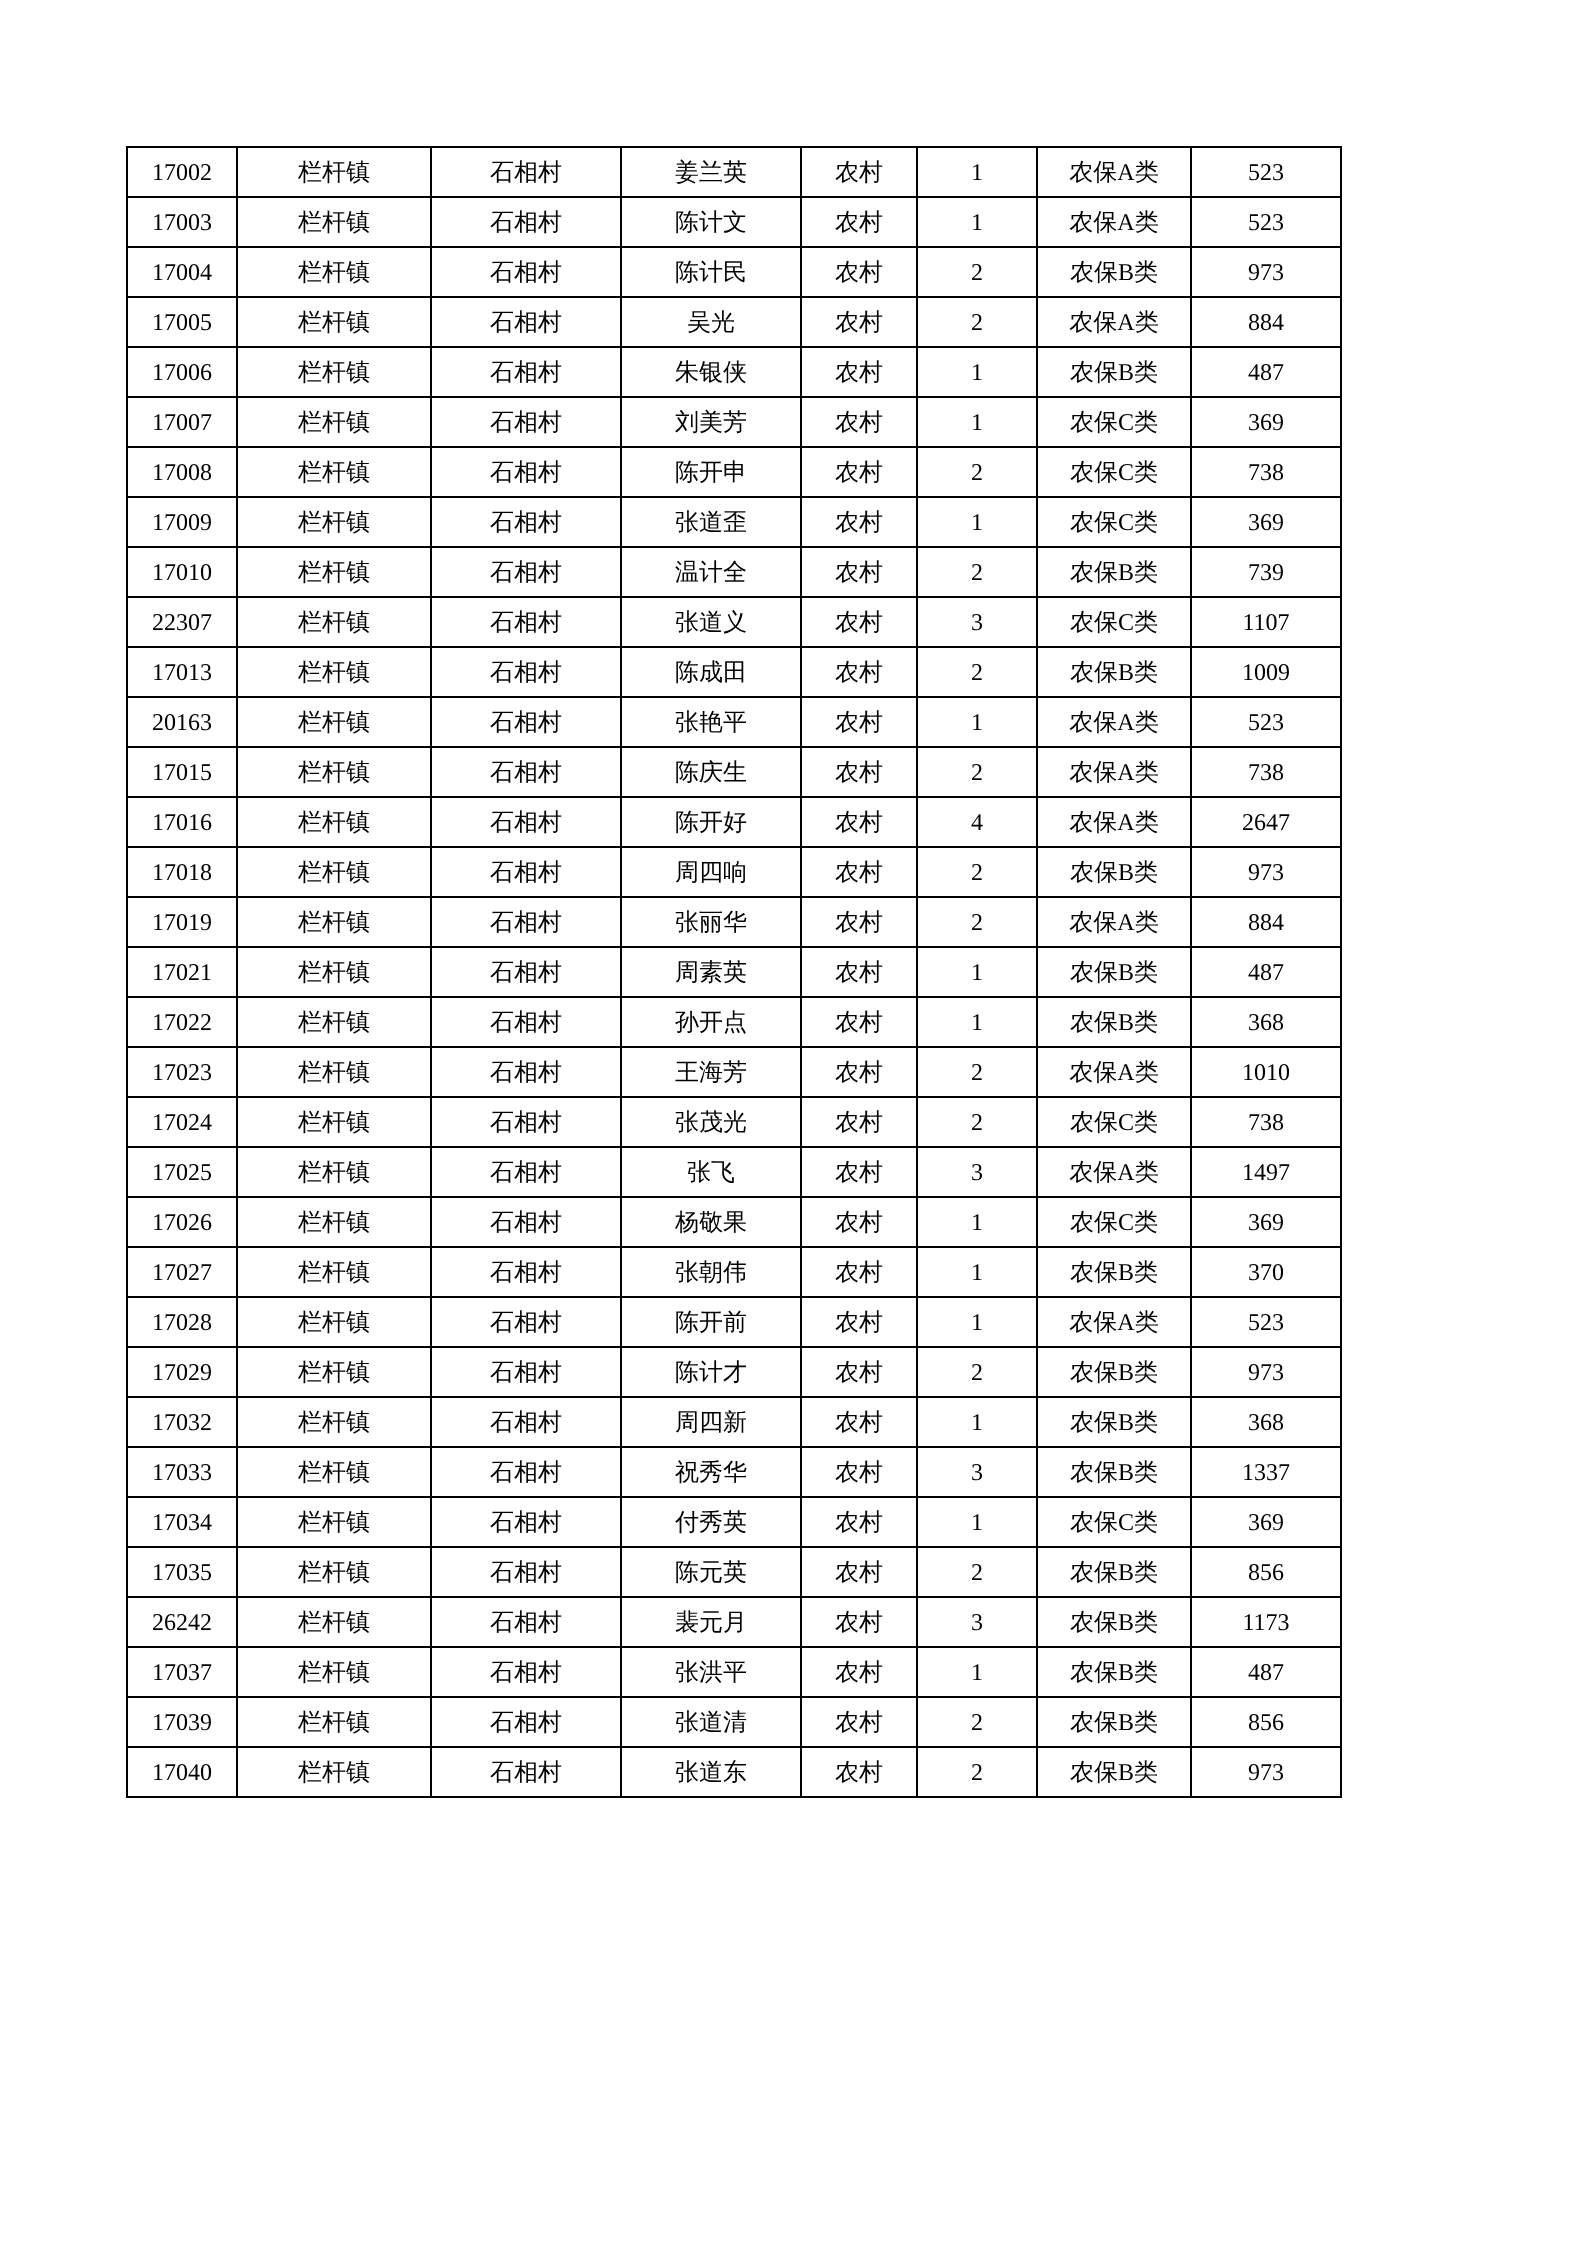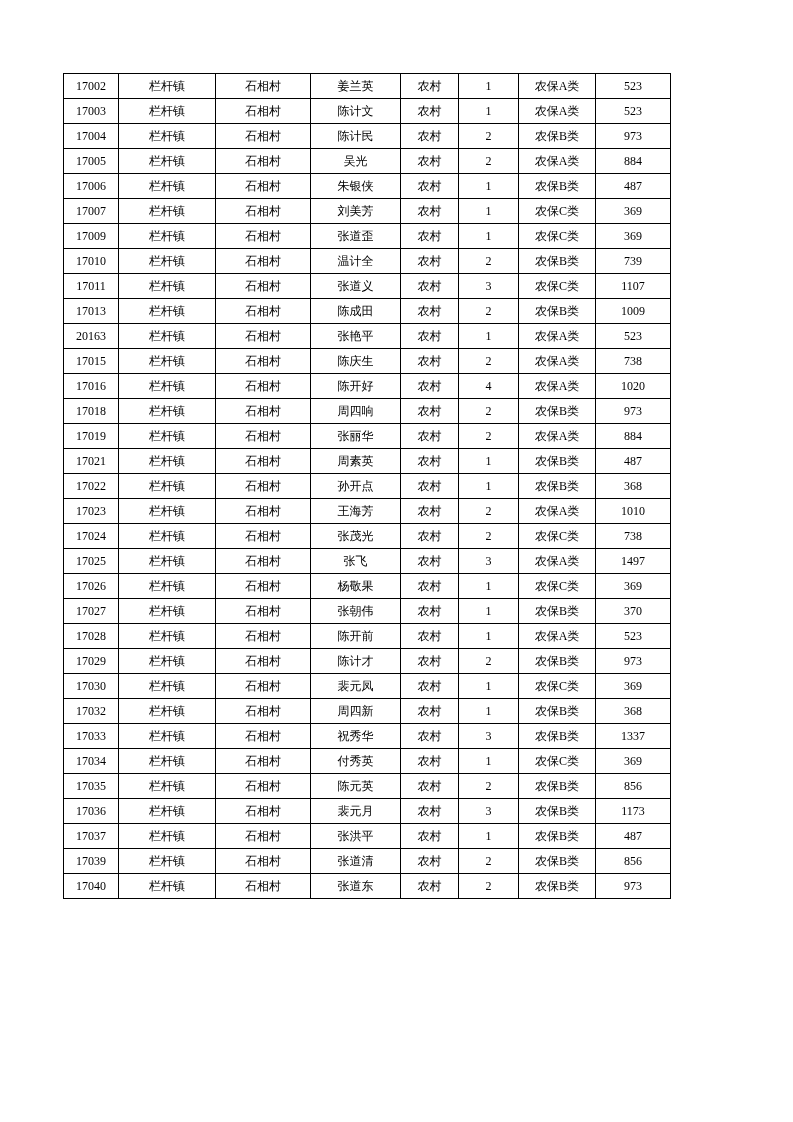--- a/index.html
+++ b/index.html
@@ -107,41 +107,51 @@
             <td>17007</td>
             <td>栏杆镇</td>
             <td>石相村</td>
             <td>刘美芳</td>
             <td>农村</td>
             <td>1</td>
             <td>农保C类</td>
             <td>369</td>
           </tr>
           <tr>
+            <td>17008</td>
+            <td>栏杆镇</td>
+            <td>石相村</td>
+            <td>陈开申</td>
+            <td>农村</td>
+            <td>2</td>
+            <td>农保C类</td>
+            <td>738</td>
+          </tr>
+          <tr>
             <td>17009</td>
             <td>栏杆镇</td>
             <td>石相村</td>
             <td>张道歪</td>
             <td>农村</td>
             <td>1</td>
             <td>农保C类</td>
             <td>369</td>
           </tr>
           <tr>
             <td>17010</td>
             <td>栏杆镇</td>
             <td>石相村</td>
             <td>温计全</td>
             <td>农村</td>
             <td>2</td>
             <td>农保B类</td>
             <td>739</td>
           </tr>
           <tr>
-            <td>17011</td>
+            <td>22307</td>
             <td>栏杆镇</td>
             <td>石相村</td>
             <td>张道义</td>
             <td>农村</td>
             <td>3</td>
             <td>农保C类</td>
             <td>1107</td>
           </tr>
           <tr>
             <td>17013</td>
@@ -174,21 +184,21 @@
             <td>738</td>
           </tr>
           <tr>
             <td>17016</td>
             <td>栏杆镇</td>
             <td>石相村</td>
             <td>陈开好</td>
             <td>农村</td>
             <td>4</td>
             <td>农保A类</td>
-            <td>1020</td>
+            <td>2647</td>
           </tr>
           <tr>
             <td>17018</td>
             <td>栏杆镇</td>
             <td>石相村</td>
             <td>周四响</td>
             <td>农村</td>
             <td>2</td>
             <td>农保B类</td>
             <td>973</td>
@@ -287,71 +297,61 @@
             <td>17029</td>
             <td>栏杆镇</td>
             <td>石相村</td>
             <td>陈计才</td>
             <td>农村</td>
             <td>2</td>
             <td>农保B类</td>
             <td>973</td>
           </tr>
           <tr>
-            <td>17030</td>
-            <td>栏杆镇</td>
-            <td>石相村</td>
-            <td>裴元凤</td>
+            <td>17032</td>
+            <td>栏杆镇</td>
+            <td>石相村</td>
+            <td>周四新</td>
+            <td>农村</td>
+            <td>1</td>
+            <td>农保B类</td>
+            <td>368</td>
+          </tr>
+          <tr>
+            <td>17033</td>
+            <td>栏杆镇</td>
+            <td>石相村</td>
+            <td>祝秀华</td>
+            <td>农村</td>
+            <td>3</td>
+            <td>农保B类</td>
+            <td>1337</td>
+          </tr>
+          <tr>
+            <td>17034</td>
+            <td>栏杆镇</td>
+            <td>石相村</td>
+            <td>付秀英</td>
             <td>农村</td>
             <td>1</td>
             <td>农保C类</td>
             <td>369</td>
           </tr>
           <tr>
-            <td>17032</td>
-            <td>栏杆镇</td>
-            <td>石相村</td>
-            <td>周四新</td>
-            <td>农村</td>
-            <td>1</td>
-            <td>农保B类</td>
-            <td>368</td>
-          </tr>
-          <tr>
-            <td>17033</td>
-            <td>栏杆镇</td>
-            <td>石相村</td>
-            <td>祝秀华</td>
-            <td>农村</td>
-            <td>3</td>
-            <td>农保B类</td>
-            <td>1337</td>
-          </tr>
-          <tr>
-            <td>17034</td>
-            <td>栏杆镇</td>
-            <td>石相村</td>
-            <td>付秀英</td>
-            <td>农村</td>
-            <td>1</td>
-            <td>农保C类</td>
-            <td>369</td>
-          </tr>
-          <tr>
             <td>17035</td>
             <td>栏杆镇</td>
             <td>石相村</td>
             <td>陈元英</td>
             <td>农村</td>
             <td>2</td>
             <td>农保B类</td>
             <td>856</td>
           </tr>
           <tr>
-            <td>17036</td>
+            <td>26242</td>
             <td>栏杆镇</td>
             <td>石相村</td>
             <td>裴元月</td>
             <td>农村</td>
             <td>3</td>
             <td>农保B类</td>
             <td>1173</td>
           </tr>
           <tr>
             <td>17037</td>

